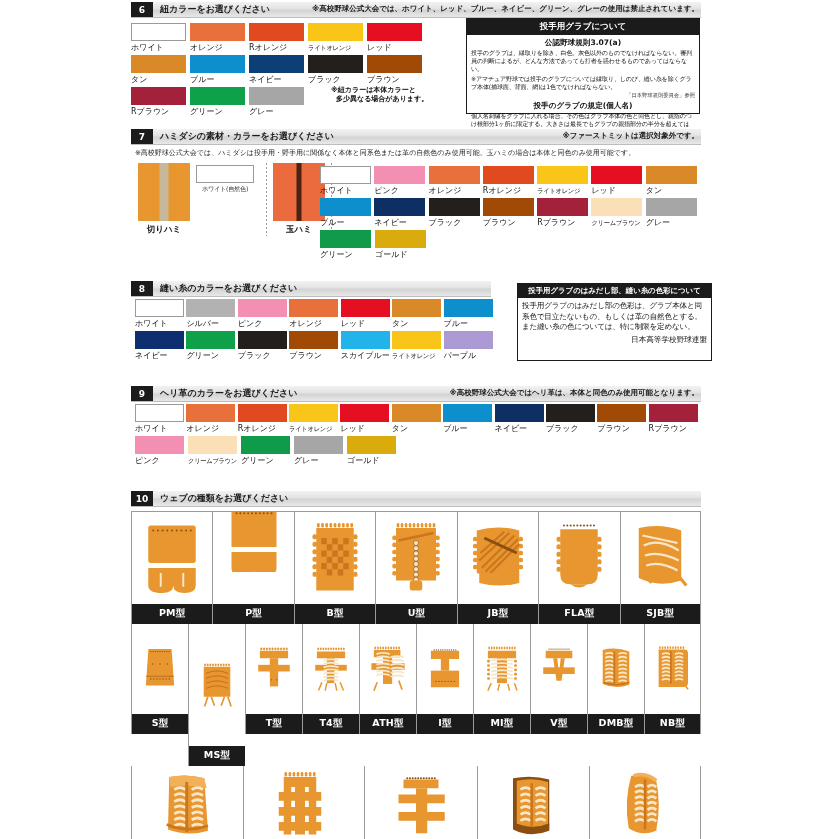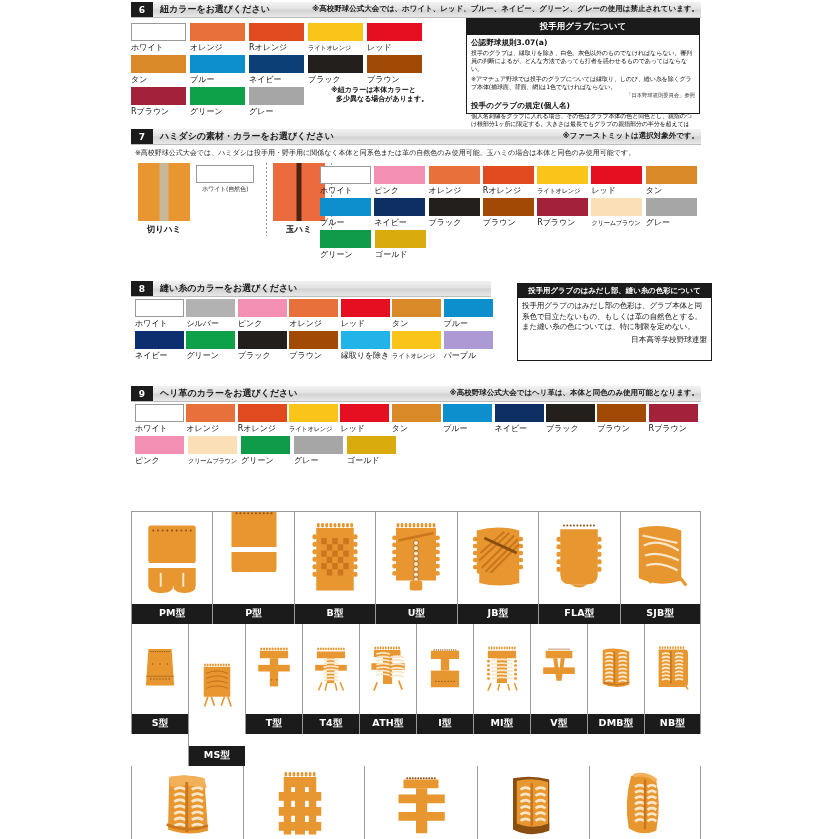--- a/index.html
+++ b/index.html
@@ -58,21 +58,21 @@
   .sw-label.tight{font-size:6.3px;letter-spacing:-0.3px;}
 
   
   .infobox{border:1px solid #1b1b1b;background:#fff;box-sizing:border-box;}
   .infobox-head{
     background:#1b1b1b;color:#fff;
     font-size:8.5px;font-weight:bold;
     text-align:center;padding:2px 0 2px 0;
   }
   .infobox-body{padding:3px 4px 2px 4px;}
-  .ib-h{font-size:7.6px;font-weight:bold;color:#111;margin:0 0 1px 0;line-height:10px;}
+  .ib-h{font-size:7.6px;font-weight:bold;color:#111;margin:0 0 1px 0;line-height:10px;text-align:center;}
   .ib-p{font-size:6.1px;color:#111;line-height:8.2px;margin:0 0 1px 0;letter-spacing:-0.2px;}
   .ib-src{font-size:5.3px;color:#333;text-align:right;line-height:7px;margin:0 0 2px 0;}
 
   .infobox2-head{
     background:#1b1b1b;color:#fff;
     font-size:7.4px;font-weight:bold;
     text-align:center;padding:2px 0;
   }
   .ib2-p{font-size:7.6px;color:#111;line-height:10.5px;margin:0;letter-spacing:-0.2px;}
   .ib2-src{font-size:7.6px;color:#111;text-align:right;line-height:11px;margin:1px 0 0 0;}
@@ -363,21 +363,21 @@
           <div class="sw-cell" style="width: 51px;">
             <div class="sw-chip" style="background: rgb(35, 31, 28); width: 49px;"></div>
             <div class="sw-label">ブラック</div>
           </div>
           <div class="sw-cell" style="width: 51px;">
             <div class="sw-chip" style="background: rgb(160, 74, 6); width: 49px;"></div>
             <div class="sw-label">ブラウン</div>
           </div>
           <div class="sw-cell" style="width: 51px;">
             <div class="sw-chip" style="background: rgb(34, 179, 232); width: 49px;"></div>
-            <div class="sw-label">縁取りを除き</div>
+            <div class="sw-label">スカイブルー</div>
           </div>
           <div class="sw-cell" style="width: 51px;">
             <div class="sw-chip" style="background: rgb(249, 197, 24); width: 49px;"></div>
             <div class="sw-label tight">ライトオレンジ</div>
           </div>
           <div class="sw-cell" style="width: 51px;">
             <div class="sw-chip" style="background: rgb(171, 154, 212); width: 49px;"></div>
             <div class="sw-label">パープル</div>
           </div>
         </div>
@@ -464,20 +464,26 @@
             <div class="sw-label">グレー</div>
           </div>
           <div class="sw-cell" style="width: 51px;">
             <div class="sw-chip" style="background: rgb(217, 171, 12); width: 49px;"></div>
             <div class="sw-label">ゴールド</div>
           </div>
         </div>
       </div>
   </div>
 
+  <div style="position:absolute;left:131px;top:491px;width:570px;">
+    <div class="sec-head">
+      <div class="sec-num">10</div>
+      <div class="sec-title">ウェブの種類をお選びください</div>
+    </div>
+  </div>
   <div style="position:absolute;left:131px;top:511px;width:570px;" class="webgrid" id="webgrid">
       <div class="webrow">
         <div class="webcell" style="width: 81.4286px; height: 112px;">
           <div class="webimg">
             <svg width="62" height="64" viewBox="0 0 62 64" style="transform:scale(1.25)">
               <rect x="12" y="6" width="38" height="30" rx="2" fill="#e8962f"></rect>
        <circle cx="16" cy="10" r="0.8" fill="#8a4f10"></circle>
               <circle cx="19.75" cy="10" r="0.8" fill="#8a4f10"></circle>
               <circle cx="23.5" cy="10" r="0.8" fill="#8a4f10"></circle>
               <circle cx="27.25" cy="10" r="0.8" fill="#8a4f10"></circle>

